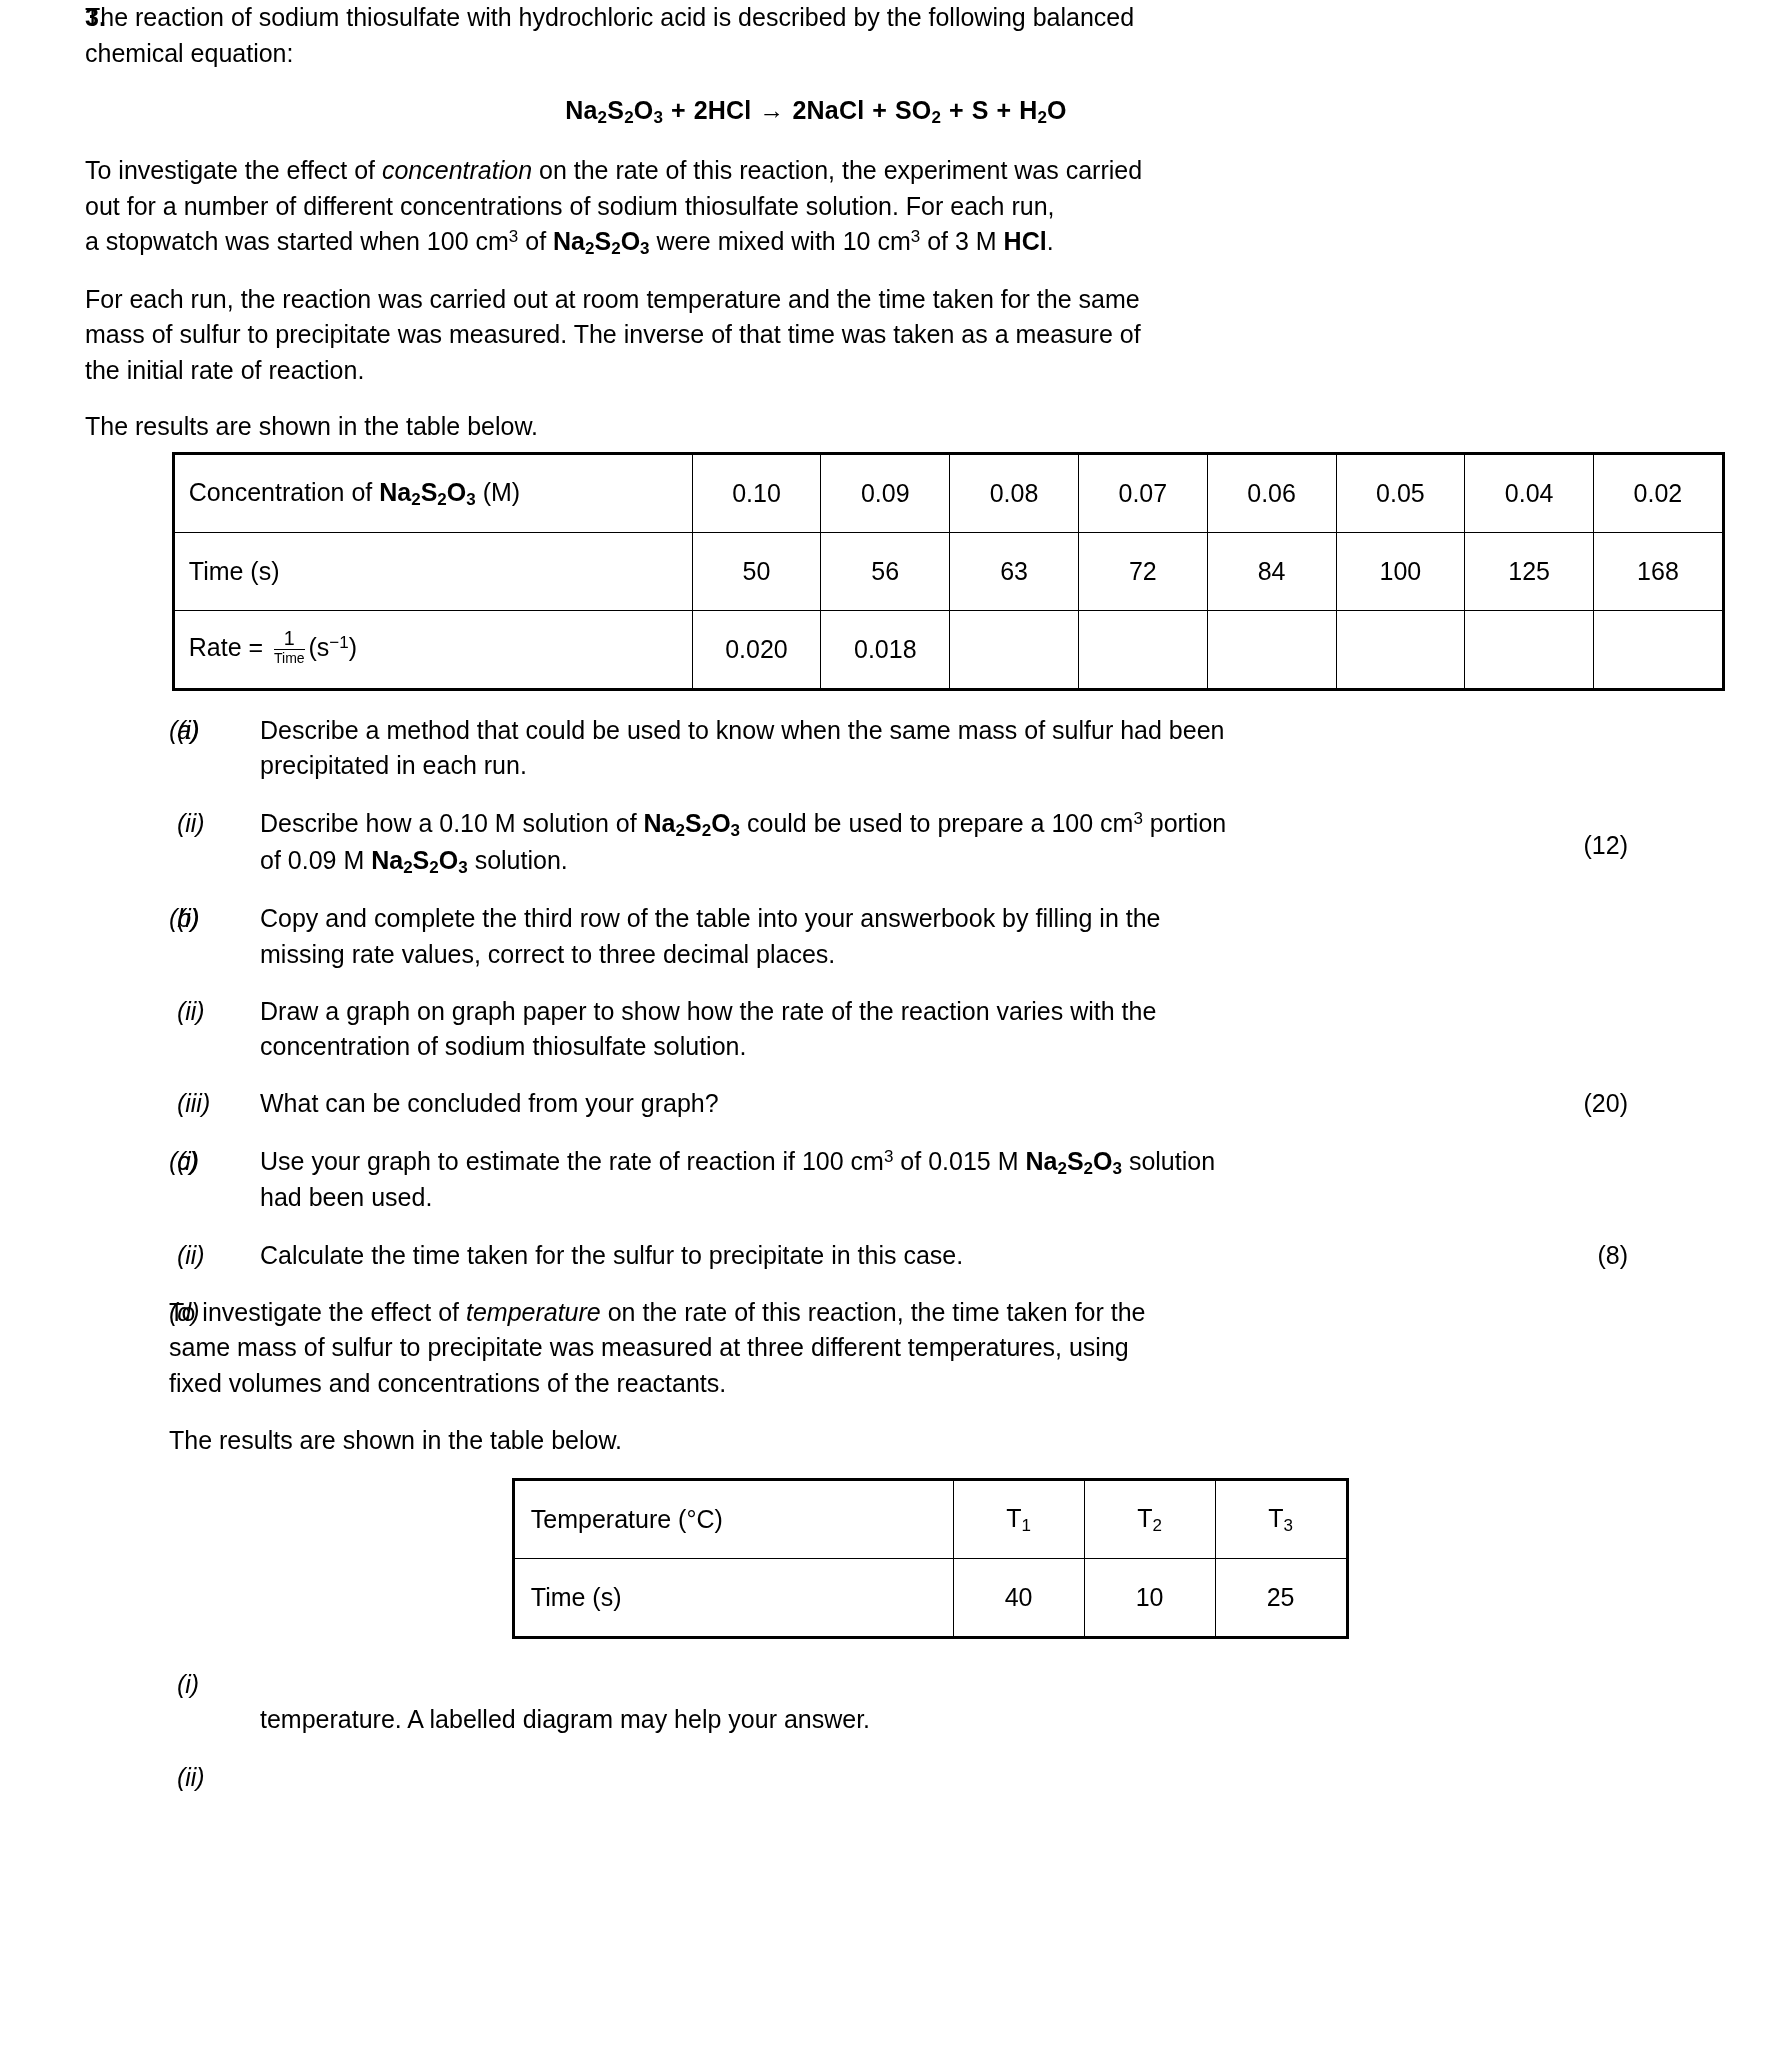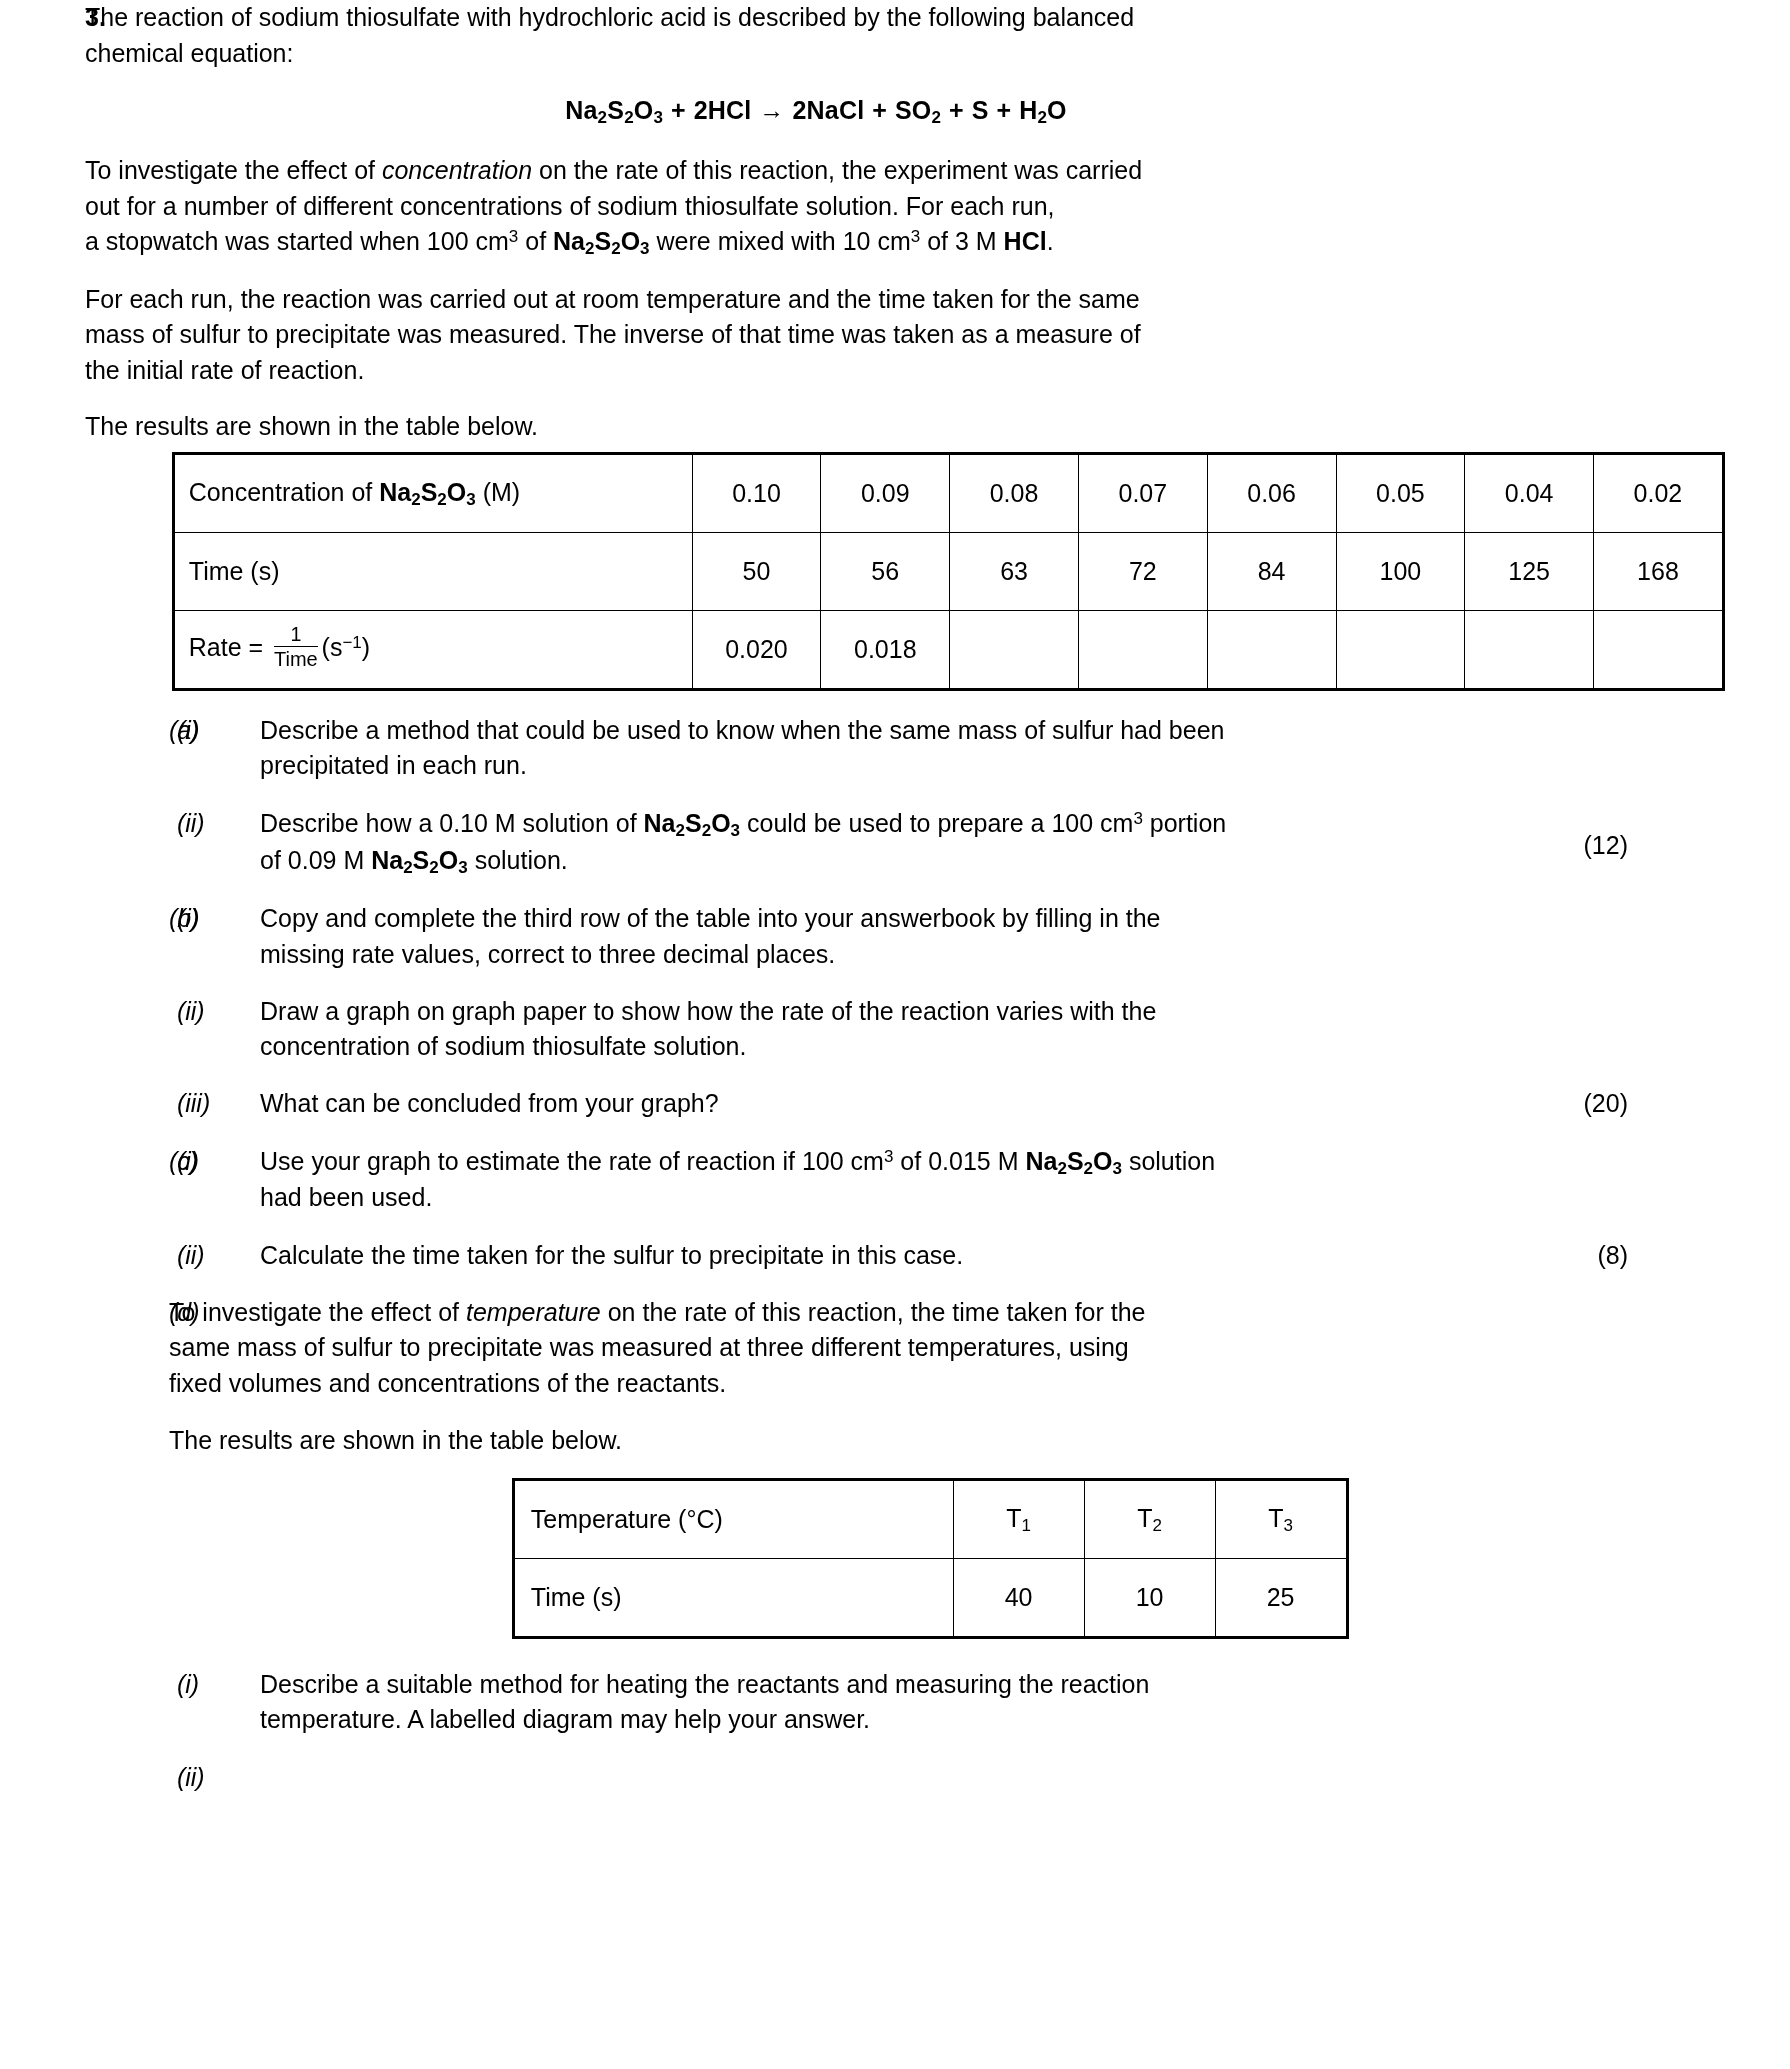--- a/index.html
+++ b/index.html
@@ -102,21 +102,21 @@
   }
   .frac .num {
     display: block;
     font-size: 19.7px;
     line-height: 1;
     border-bottom: 1.8px solid #000;
     padding: 0 6.9px 1px 6.9px;
   }
   .frac .den {
     display: block;
-    font-size: 20px;
+    font-size: 14px;
     line-height: 1.12;
     padding-top: 1px;
   }
 
   
   .part {
     display: flex;
     align-items: flex-start;
     margin-top: 21.7px;
   }
@@ -336,21 +336,21 @@
           <td class="tval">25</td>
         </tr>
       </tbody>
     </table>
   </div>
 
   <div class="part" style="margin-top:27.6px;">
     <div class="letter" style="visibility:hidden;">(d)</div>
     <div class="roman">(i)</div>
     <div class="ptext">
-      <span>Describe a suitable method for heating the reactants and measuring the reaction</span><br>
+      <br>
       <span>temperature.  A labelled diagram may help your answer.</span>
     </div>
   </div>
 
   <div class="part">
     <div class="letter" style="visibility:hidden;">(d)</div>
     <div class="roman">(ii)</div>
   </div>
 
 </div>

